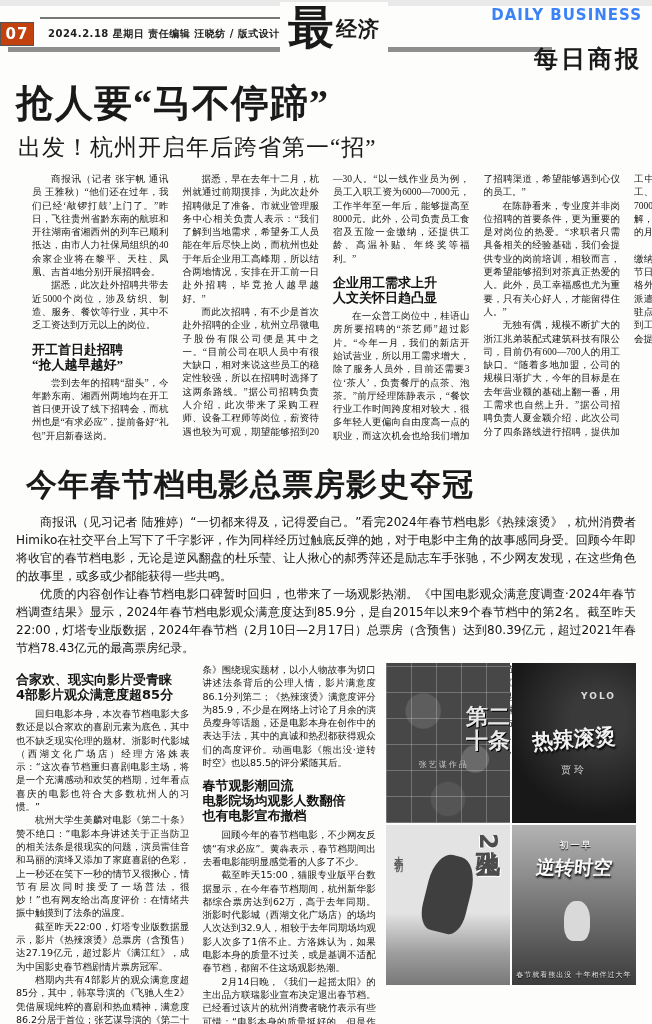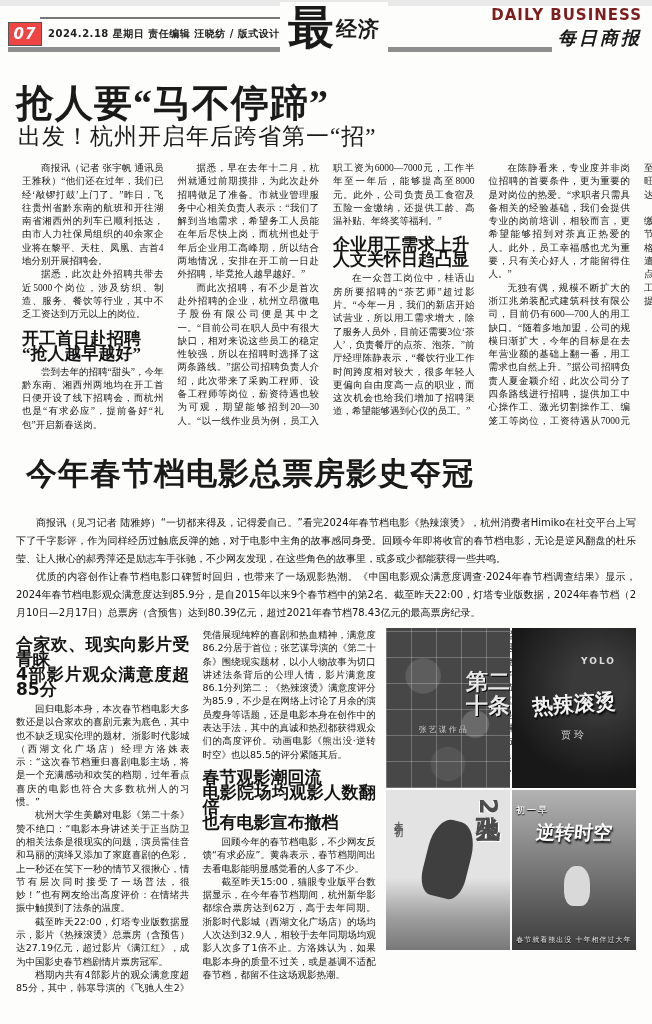--- a/index.html
+++ b/index.html
@@ -9,45 +9,45 @@
     font-family:"DejaVu Sans","Liberation Sans",sans-serif;
     box-sizing:border-box;
   }
   .page::before{content:"";position:absolute;top:0;left:0;right:0;height:6px;background:#e9e9e9;}
 
   
   header{position:relative;height:60px;}
   .hdr-bar{position:absolute;left:8px;top:47px;width:544px;height:5px;background:#8f8f8f;}
   .hdr-topline{position:absolute;left:40px;top:17px;width:252px;height:2px;background:#777;}
   .pagenum-badge{
-    position:absolute;left:8px;top:22px;width:32px;height:22px;background:#ef4444;
+    position:absolute;left:0;top:22px;width:32px;height:22px;background:#c2410c;
     border:1px solid #555;color:#fff;font-weight:bold;font-size:15px;
-    display:flex;align-items:center;justify-content:center;letter-spacing:1px;font-style:italic;
+    display:flex;align-items:center;justify-content:center;letter-spacing:1px;
   }
   .date-line{position:absolute;left:48px;top:27px;font-size:10px;font-weight:bold;color:#222;letter-spacing:.5px;}
   .hdr-logo{position:absolute;left:280px;top:2px;background:#fdfdfc;padding:0 8px;z-index:2;display:flex;align-items:flex-end;}
   .logo-zui{font-size:46px;font-weight:900;line-height:50px;font-family:"DejaVu Serif","Liberation Serif",serif;}
   .logo-sub{font-size:21px;font-weight:900;margin-left:2px;margin-bottom:9px;letter-spacing:1px;}
   .hdr-right{position:absolute;right:10px;top:6px;text-align:right;}
-  .brand-en{font-size:15px;font-weight:bold;color:#7f1d1d;letter-spacing:1px;}
-  .brand-cn{font-size:18px;font-weight:900;letter-spacing:3px;margin-top:2px;font-style:italic;}
+  .brand-en{font-size:15px;font-weight:bold;color:#3b82f6;letter-spacing:1px;}
+  .brand-cn{font-size:24px;font-weight:900;letter-spacing:3px;margin-top:19px;}
 
   
   .article1{padding:0 8px;font-family:Liberation Serif, serif;}
   .article1 h1{margin:22px 0 0 8px;font-size:38px;line-height:42px;font-weight:900;letter-spacing:1px;}
-  .article1 h2{margin:0 0 12px 10px;font-size:23px;line-height:26px;font-weight:500;letter-spacing:1px;}
+  .article1 h2{margin:11px 0 12px 10px;font-size:23px;line-height:26px;font-weight:500;letter-spacing:1px;}
   .body-text{font-size:9.5px;line-height:13.3px;text-align:justify;color:#141414;}
   .body-text p{margin:0;text-indent:2em;}
-  .col-subhead{font-size:17px;line-height:15px;font-weight:bold;margin:9px 0 5px 0;text-indent:0;}
-  .cols4{height:278px;column-count:4;column-gap:14px;column-fill:auto;margin:0 14px;}
+  .col-subhead{font-size:13px;line-height:15px;font-weight:bold;margin:9px 0 5px 0;text-indent:0;}
+  .cols4{height:278px;column-count:4;column-gap:14px;column-fill:auto;margin:0 24px;}
 
   
   .article2{padding:0 8px;margin-top:14px;}
   .article2 .hl2{margin:0 0 0 18px;font-size:31px;line-height:38px;font-weight:900;letter-spacing:1px;}
-  .lead{margin:22px 8px 6px 8px;font-size:10px;line-height:18px;}
+  .lead{margin:10px 8px 6px 8px;font-size:12px;line-height:18px;}
   .lower{display:flex;gap:10px;margin:2px 8px 0 8px;}
   .cols2{width:368px;height:372px;column-count:2;column-gap:13px;column-fill:auto;}
 
   
   .posters{width:256px;height:322px;display:grid;grid-template-columns:1fr 1fr;grid-template-rows:1fr 1fr;gap:2px;}
   .poster{position:relative;overflow:hidden;filter:grayscale(1);padding-left:42px;}
   .p-a{
     background-color:#474747;
     background-image:
       repeating-linear-gradient(0deg, rgba(230,230,230,.28) 0 1px, transparent 1px 26px),
@@ -61,21 +61,21 @@
   .p-b{background:radial-gradient(circle at 70% 35%, #3a3a3a 0 20%, #181818 70%);}
   .pb-tag{position:absolute;top:28px;right:20px;color:#ddd;font-size:9px;font-weight:bold;letter-spacing:2px;}
   .pb-title{position:absolute;top:62px;left:0;right:0;text-align:center;color:#f2f2f2;font-weight:900;font-size:21px;transform:rotate(-4deg);text-shadow:1px 2px 2px #000;}
   .pb-credit{position:absolute;top:100px;left:0;right:0;text-align:center;color:#cfcfcf;font-size:10px;letter-spacing:3px;}
   .p-c{background:linear-gradient(180deg,#e3e3e3 0 55%,#9e9e9e 80%,#787878);}
   .p-c::after{content:"";position:absolute;left:40px;top:30px;width:44px;height:78px;background:#3f3f3f;border-radius:40% 40% 30% 30%;transform:rotate(14deg);}
   .pc-side{position:absolute;left:6px;top:24px;writing-mode:vertical-rl;color:#5c5c5c;font-size:9px;letter-spacing:3px;font-weight:bold;}
   .pc-title{position:absolute;right:6px;top:8px;writing-mode:vertical-rl;color:#4c4c4c;font-weight:900;font-size:24px;text-shadow:1px 1px 0 #fff;}
   .p-d{background:linear-gradient(180deg,#b3b3b3,#5f5f5f 70%,#3c3c3c);}
   .p-d::after{content:"";position:absolute;left:52px;top:76px;width:26px;height:40px;background:#d9d9d9;border-radius:45% 45% 35% 35%;}
-  .pd-top{position:absolute;top:14px;left:4px;right:0;color:#f0f0f0;font-size:9px;font-weight:bold;letter-spacing:2px;text-shadow:0 1px 1px #000;}
+  .pd-top{position:absolute;top:14px;left:4px;right:0;text-align:center;color:#f0f0f0;font-size:9px;font-weight:bold;letter-spacing:2px;text-shadow:0 1px 1px #000;}
   .pd-title{position:absolute;top:30px;left:0;right:0;text-align:center;color:#fafafa;font-weight:900;font-size:19px;transform:skewX(-6deg);text-shadow:1px 2px 2px #000;}
   .pd-caption{position:absolute;bottom:5px;left:0;right:0;text-align:center;color:#eee;font-size:7px;letter-spacing:1px;text-shadow:0 1px 1px #000;}
 </style>
 </head>
 <body>
 
 <div class="page">
 
   <header>
     <div class="hdr-topline"></div>

